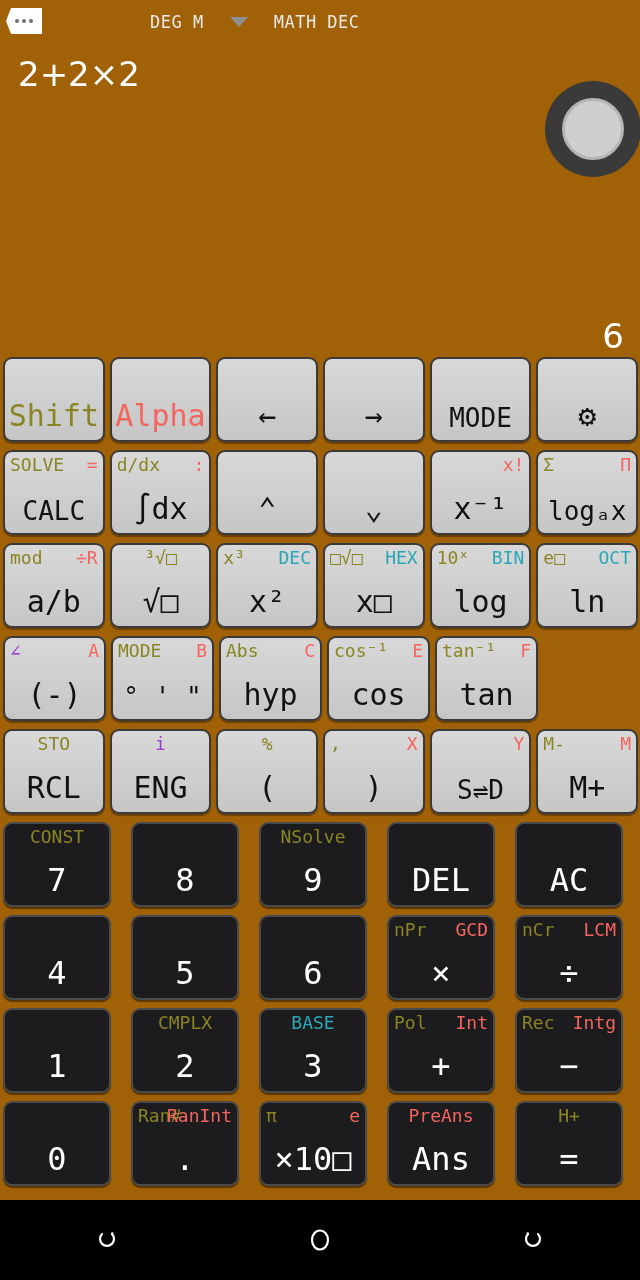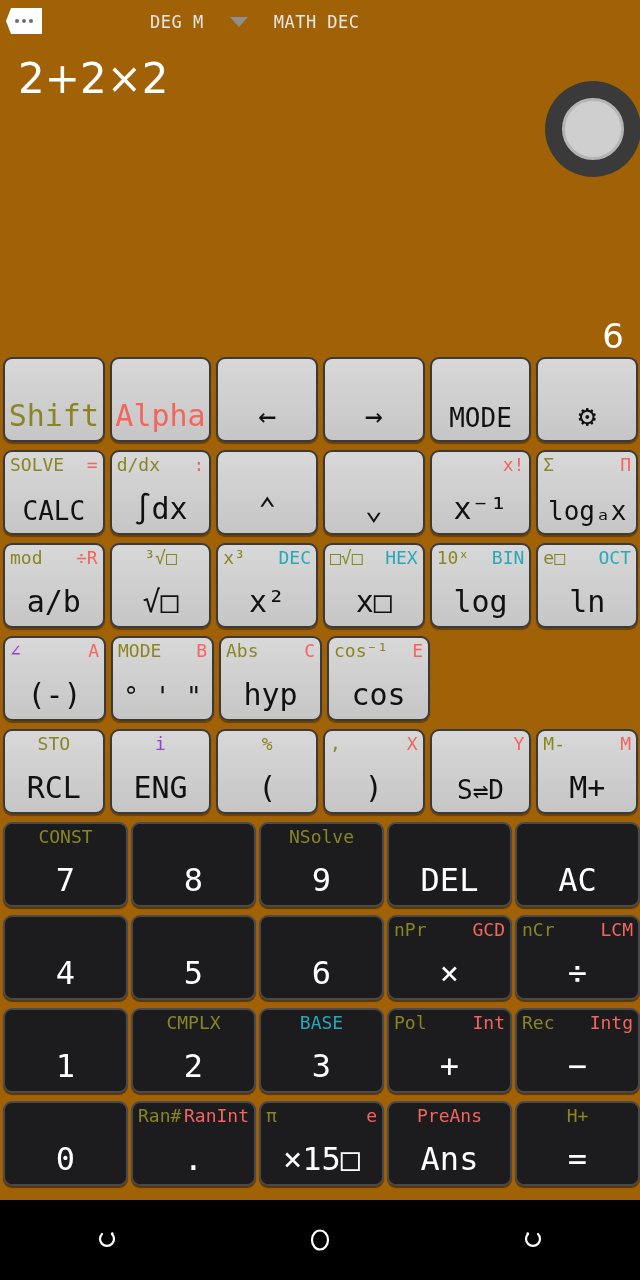--- a/index.html
+++ b/index.html
@@ -28,21 +28,21 @@
   .modebar .caret{
     width:0;height:0;border-left:9px solid transparent;border-right:9px solid transparent;
     border-top:10px solid #8f8f8f;margin-right:26px;
   }
 
   
   .display{position:absolute;left:0;top:40px;width:640px;height:305px;}
   .expr{
     position:absolute;left:18px;top:14px;
     font-family:"DejaVu Sans", sans-serif;
-    font-size:42px;color:#ffffff;letter-spacing:0px;text-align:right;
+    font-size:34px;color:#ffffff;letter-spacing:0px;text-align:right;
   }
   .result{
     position:absolute;right:16px;top:276px;
     font-family:"DejaVu Sans", sans-serif;
     font-size:34px;color:#ffffff;
   }
   .dial{
     position:absolute;left:545px;top:41px;width:96px;height:96px;border-radius:50%;
     background:#3a3a3a;
   }
@@ -83,21 +83,21 @@
   .sub.l{left:5px;}
   .sub.r{right:5px;}
   .sub.c{left:0;right:0;text-align:center;}
   .y{color:#8a8524;}   
   .rd{color:#f4655f;}  
   .tl{color:#2aa7b8;}  
   .pu{color:#9b3fd1;}
 
   
   .krow.r5 .key{
-    width:125px;height:85px;margin:2px 0 0 3px;
+    width:125px;height:85px;margin:2px 17px 0 3px;
     background:#1c1c1e;border:2px solid #4a4a4a;
     box-shadow:0 2px 1px rgba(0,0,0,.45);
   }
   .krow.r5 .key .main{color:#ffffff;font-size:32px;}
   .key.gray{background:#8a8a8a;border:2px solid #4a4a4a;}
   .key.gray .main{color:#ffffff;}
 
   
   .navbar{position:absolute;left:0;bottom:0;width:640px;height:80px;background:#000;
     display:flex;align-items:center;justify-content:space-around;}
@@ -221,20 +221,25 @@
         <div class="key">
           <span class="sub l y">Abs</span>
           <span class="sub r rd">C</span>
           <span class="main">hyp</span>
         </div>
         <div class="key">
           <span class="sub l y">cos⁻¹</span>
           <span class="sub r rd">E</span>
           <span class="main">cos</span>
         </div>
+        <div class="key">
+          <span class="sub l y">tan⁻¹</span>
+          <span class="sub r rd">F</span>
+          <span class="main">tan</span>
+        </div>
       </div>
       <div class="krow r6">
         <div class="key">
           <span class="sub c y">STO</span>
           <span class="main">RCL</span>
         </div>
         <div class="key">
           <span class="sub c pu">i</span>
           <span class="main">ENG</span>
         </div>
@@ -325,21 +330,21 @@
           <span class="main">0</span>
         </div>
         <div class="key">
           <span class="sub l y">Ran#</span>
           <span class="sub r rd">RanInt</span>
           <span class="main">.</span>
         </div>
         <div class="key">
           <span class="sub l y">π</span>
           <span class="sub r rd">e</span>
-          <span class="main sm">×15□</span>
+          <span class="main sm">×10□</span>
         </div>
         <div class="key">
           <span class="sub c rd">PreAns</span>
           <span class="main">Ans</span>
         </div>
         <div class="key">
           <span class="sub c y">H+</span>
           <span class="main">=</span>
         </div>
       </div>

